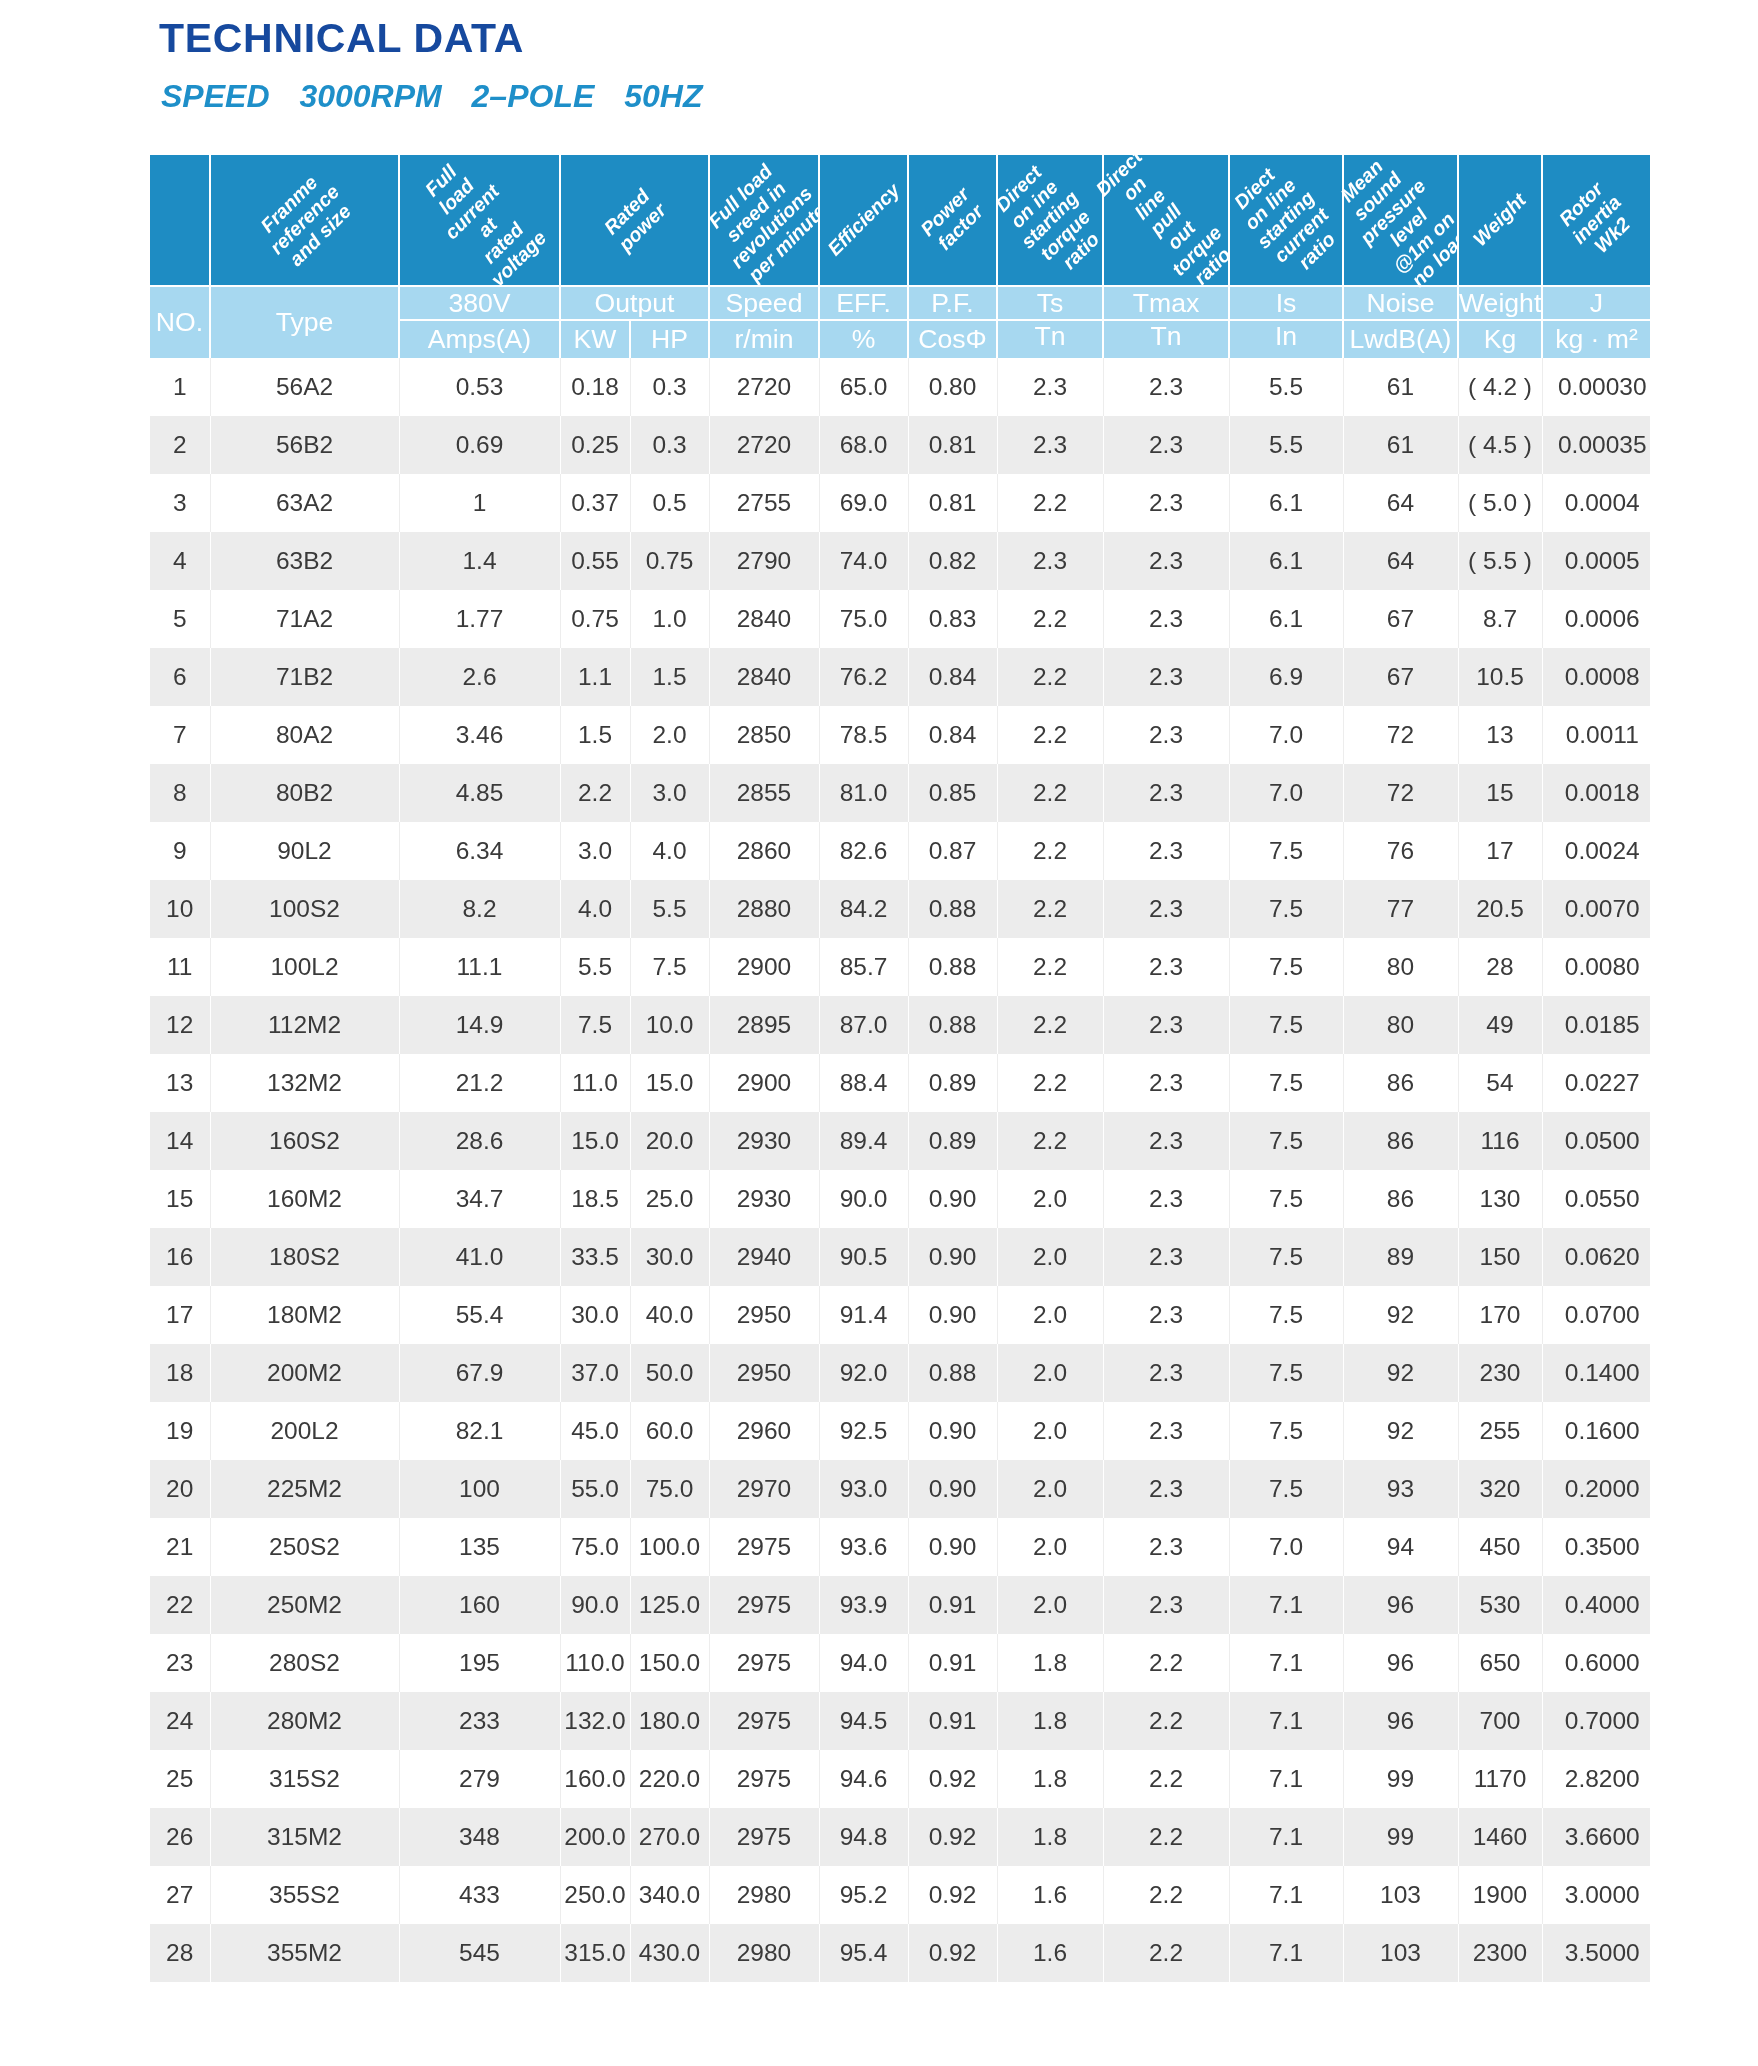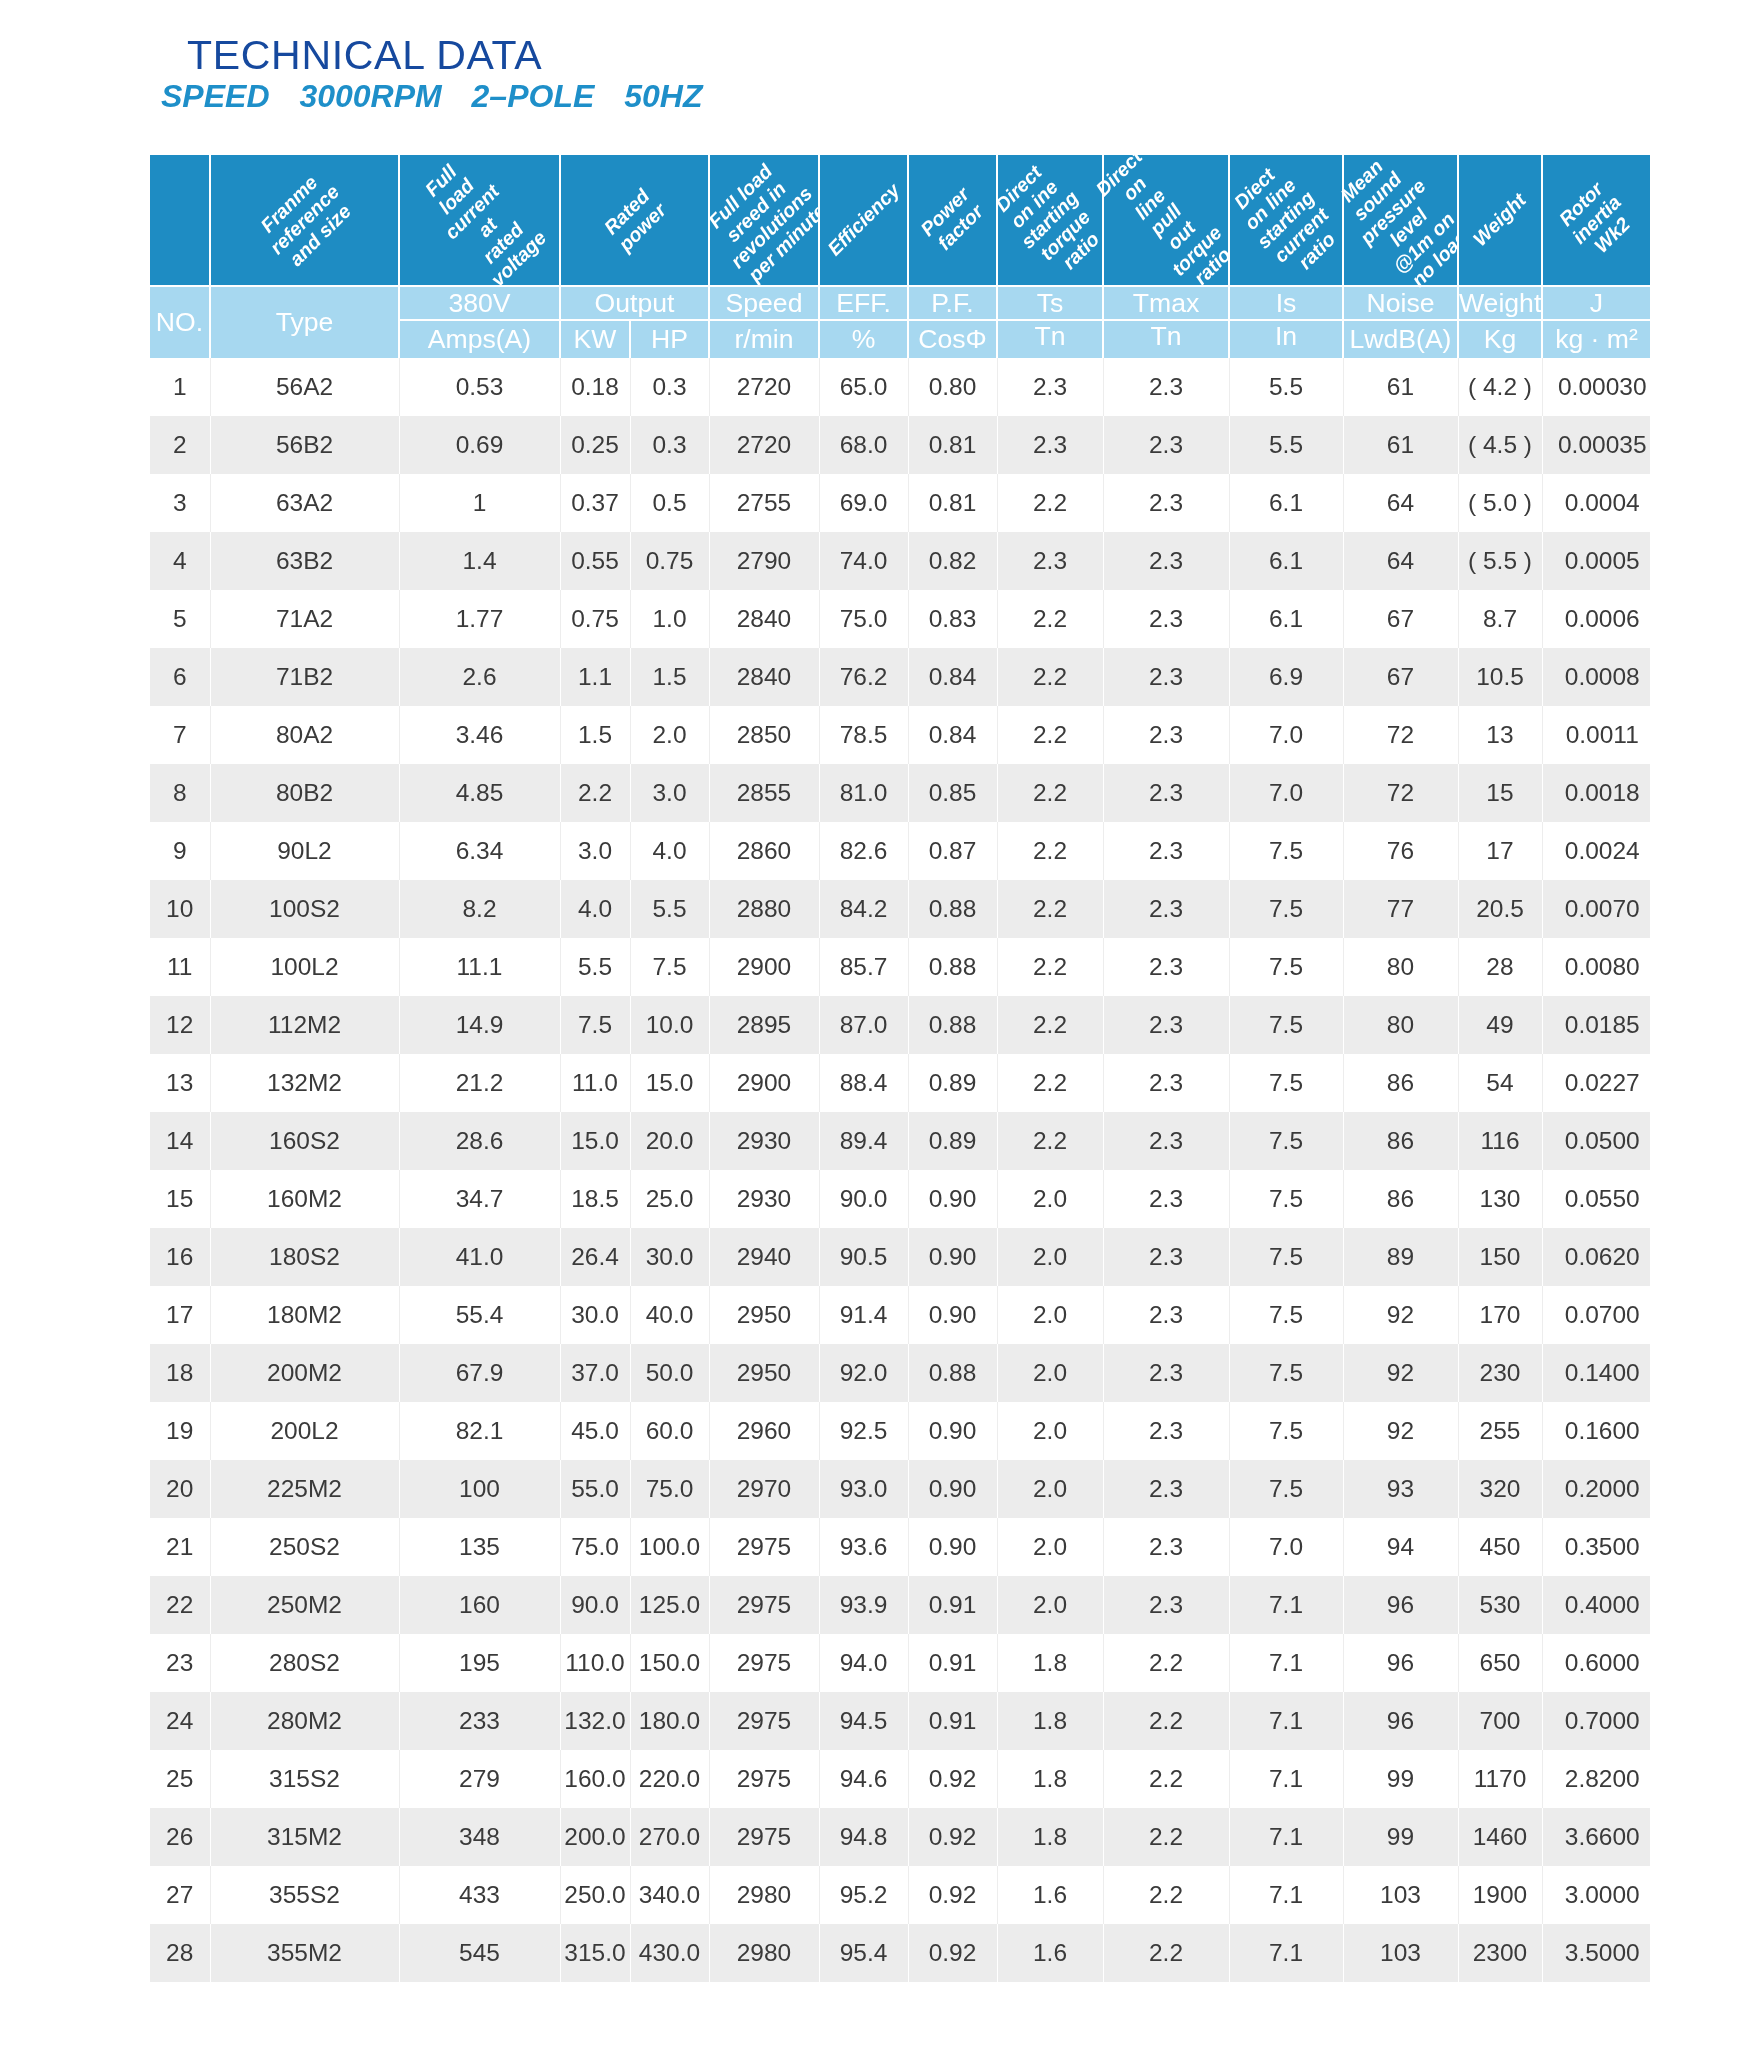--- a/index.html
+++ b/index.html
@@ -4,24 +4,23 @@
 <style>
   html,body{
     margin:0;padding:0;
     width:1758px;height:2066px;
     background:#ffffff;
     font-family:"Liberation Sans", sans-serif;
     overflow:hidden;
     position:relative;
   }
   .page-title{
-    position:absolute;left:159px;top:32px;
-    font-size:41px;font-weight:normal;color:#16499e;
+    position:absolute;left:159px;top:15px;
+    font-size:41px;font-weight:bold;color:#16499e;
     letter-spacing:0.7px;
-    margin-left:28px;
   }
   .page-subtitle{
     position:absolute;left:161px;top:78px;
     font-size:32px;font-weight:bold;color:#1e8fc9;
     word-spacing:21px;white-space:pre;font-style:italic;
   }
   table.spec{
     position:absolute;left:150px;top:155px;
     width:1499px;
     border-collapse:collapse;
@@ -416,21 +415,21 @@
         <td>2.3</td>
         <td>7.5</td>
         <td>86</td>
         <td>130</td>
         <td>0.0550</td>
       </tr>
       <tr class="even">
         <td>16</td>
         <td>180S2</td>
         <td>41.0</td>
-        <td>26.4</td>
+        <td>33.5</td>
         <td>30.0</td>
         <td>2940</td>
         <td>90.5</td>
         <td>0.90</td>
         <td>2.0</td>
         <td>2.3</td>
         <td>7.5</td>
         <td>89</td>
         <td>150</td>
         <td>0.0620</td>

